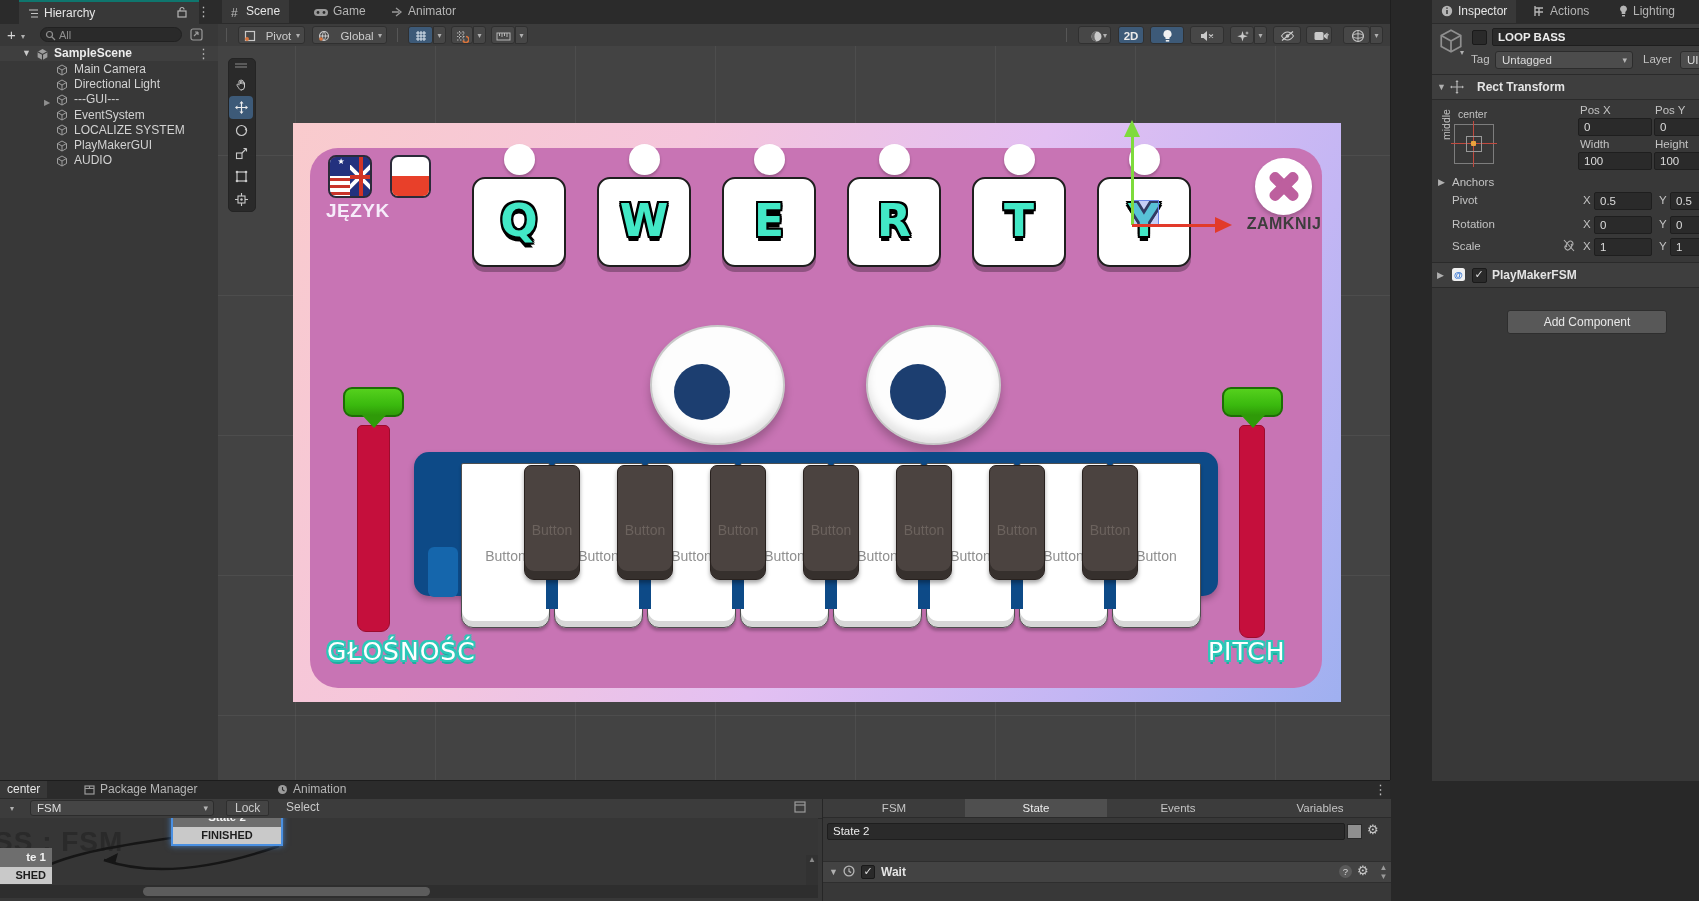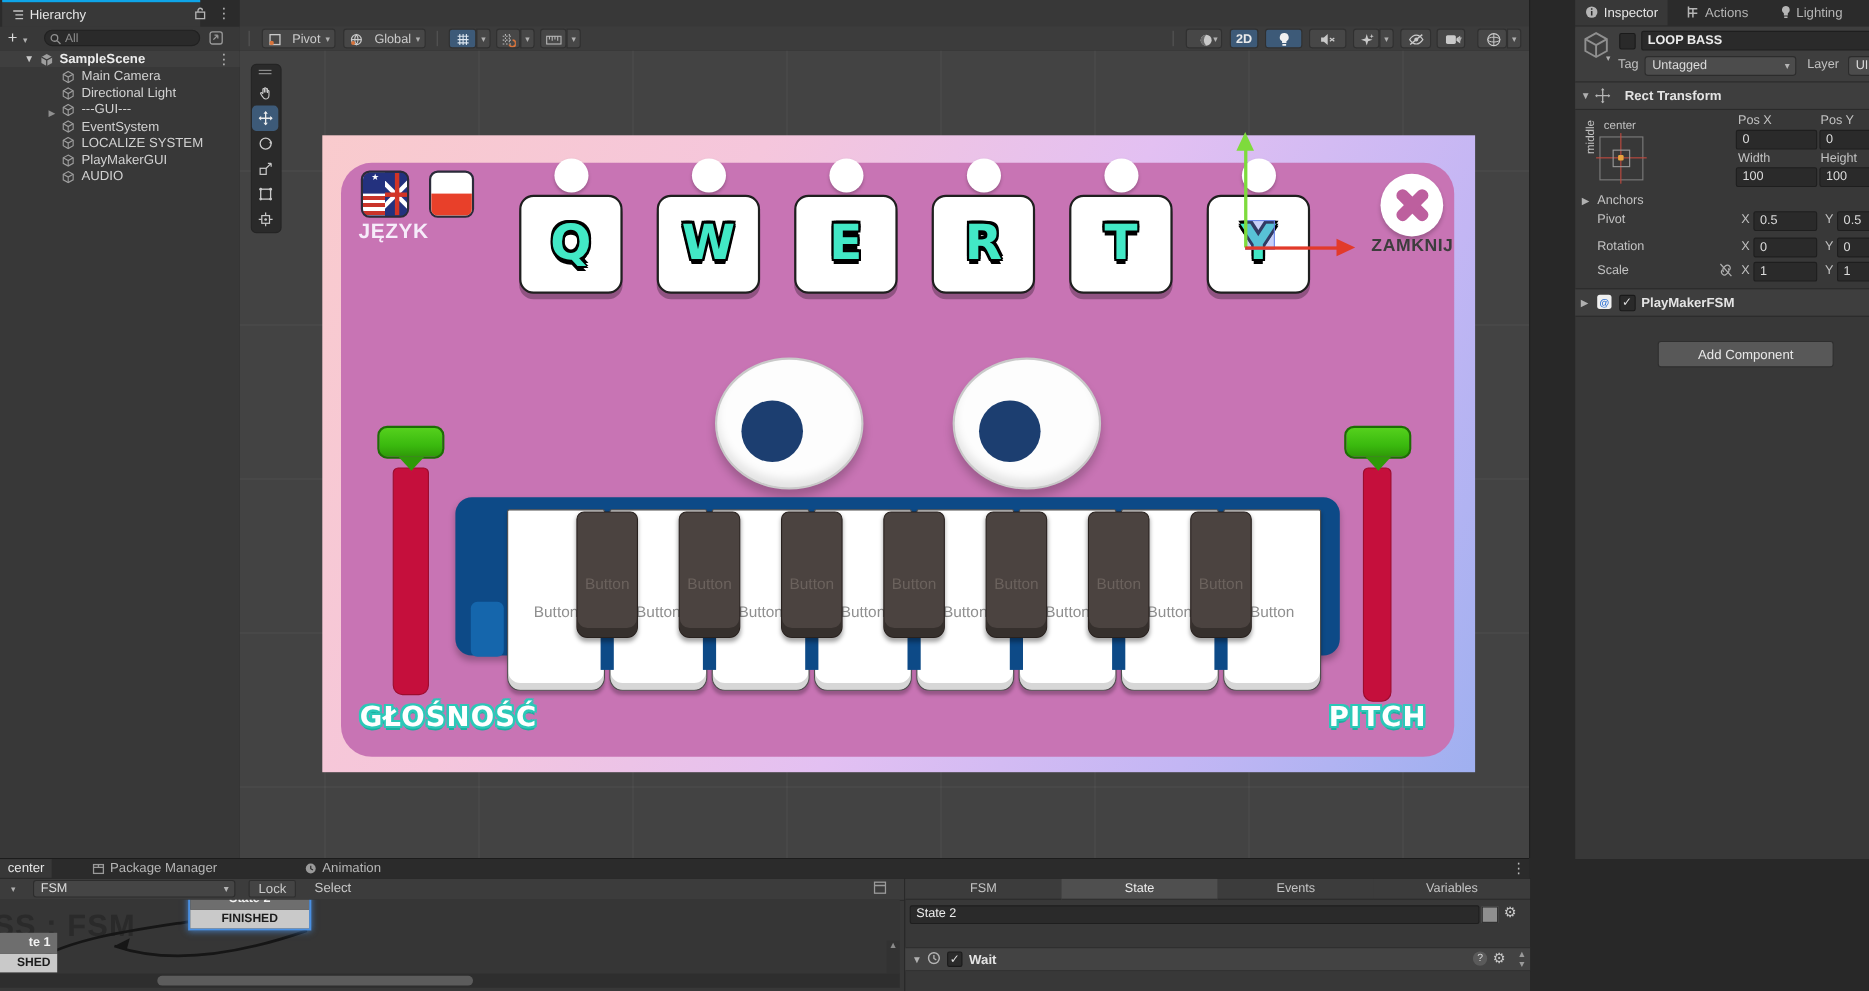--- a/index.html
+++ b/index.html
@@ -23,21 +23,21 @@
   .field{position:absolute;background:#2a2a2a;border:1px solid #1e1e1e;border-radius:2px;color:#dcdcdc;
          font-size:11.5px;height:16px;line-height:16px;padding:0 5px;box-sizing:content-box;white-space:nowrap;overflow:hidden}
   .drop{position:absolute;background:#4c4c4c;border:1px solid #2c2c2c;border-radius:3px;color:#dcdcdc;
         font-size:11.5px;height:16px;line-height:16px;padding:0 6px;box-sizing:content-box;white-space:nowrap;overflow:hidden}
   .drop .arr{position:absolute;right:5px;top:0;color:#b5b5b5;font-size:9px}
   .chk{position:absolute;width:13px;height:13px;background:#2a2a2a;border:1px solid #1a1a1a;border-radius:2px}
   .chk.on::after{content:"\2713";position:absolute;left:1.5px;top:-1px;color:#dfdfdf;font-size:11px}
   svg{display:block}
   
   #hierarchy{left:0;top:0;width:218px;height:780px;border-right:1px solid #1f1f1f}
-  #hier-tab{left:2px;width:162px;border-top:2px solid #0ea5e9}
+  #hier-tab{left:19px;width:162px;border-top:2px solid #0f766e}
   #hier-row2{position:absolute;left:0;top:24px;right:0;height:22px;background:#383838;border-bottom:1px solid #2f2f2f}
   #hier-search{position:absolute;left:40px;top:3px;width:142px;height:15px;background:#2a2a2a;border:1px solid #212121;
                border-radius:9px;color:#8f8f8f;font-size:11px;line-height:15px;padding-left:18px;box-sizing:border-box}
   .hrow{position:absolute;left:0;right:0;height:15px;line-height:15px;font-size:12px;color:#d2d2d2;white-space:nowrap}
   .hrow .icon{position:absolute;top:1.5px}
   
   #scene-panel{left:218px;top:0;width:1172px;height:780px;border-right:1px solid #1f1f1f}
   #scene-toolbar{left:0;top:24px;width:100%;height:22px}
   #scene-view{position:absolute;left:0;top:46px;right:0;bottom:0;background-color:#434343;
       background-image:linear-gradient(rgba(255,255,255,.05) 1px,transparent 1px),
@@ -83,21 +83,21 @@
   .bluetab{position:absolute;top:457px;width:12px;height:29px;background:#0d4a87}
   .bkey{position:absolute;top:342px;width:56px;height:115px;background:#4b4340;border:1px solid #28211e;
         border-radius:7px 7px 10px 10px;box-shadow:inset 0 -8px 0 #36302d,0 3px 4px rgba(0,0,0,.35);box-sizing:border-box}
   .bkey span{position:absolute;left:0;right:0;top:56px;text-align:center;font-size:14px;color:#6b625d}
   
   .track{position:absolute;width:33px;background:#c50f3c;border:1px solid #9c0c2e;border-radius:5px 5px 9px 9px;box-sizing:border-box}
   .handle{position:absolute;width:61px;height:30px;background:linear-gradient(#55d11d,#3ab90e 62%,#2f9a08);
           border:2px solid #1d6d04;border-radius:9px;box-sizing:border-box}
   .handle::after{content:"";position:absolute;left:50%;top:26px;margin-left:-12px;border-left:12px solid transparent;
                  border-right:12px solid transparent;border-top:13px solid #2f9a08}
-  .cartoon{position:absolute;font-family:"DejaVu Sans",sans-serif;font-weight:700;font-size:25px;letter-spacing:1px;color:#ffffff;
+  .cartoon{position:absolute;font-family:"DejaVu Sans",sans-serif;font-weight:400;font-size:25px;letter-spacing:1px;color:#ffffff;
      text-shadow:2px 0 #2cc8b8,-2px 0 #2cc8b8,0 2px #2cc8b8,0 -2px #2cc8b8,2px 2px #2cc8b8,-2px 2px #2cc8b8,2px -2px #2cc8b8,-2px -2px #2cc8b8,0 4px #1fae9f}
   
   #closebtn{position:absolute;left:962px;top:35px;width:57px;height:57px;background:#ffffff;border-radius:50%;
             box-shadow:0 3px 4px rgba(0,0,0,.22)}
   #closebtn i{position:absolute;left:11px;top:23px;width:36px;height:11px;background:#bd5f9e;border-radius:5px;transform:rotate(45deg)}
   #closebtn em{position:absolute;left:11px;top:23px;width:36px;height:11px;background:#bd5f9e;border-radius:5px;transform:rotate(-45deg)}
   #zamknij{position:absolute;left:931px;top:92px;width:120px;text-align:center;font-size:16px;font-weight:bold;color:#3d3d3d;letter-spacing:.5px}
   
   #gizmo{position:absolute;left:0;top:0;width:100%;height:100%;pointer-events:none}
   #gz-y{position:absolute;left:838px;top:12px;width:3px;height:90px;background:#7edb3c}
@@ -250,20 +250,42 @@
               <path d="M6 1l4.5 2.5v5L6 11 1.5 8.5v-5z" fill="none" stroke="#9e9e9e" stroke-width="1"></path>
               <path d="M1.5 3.5L6 6l4.5-2.5M6 6v5" stroke="#9e9e9e" stroke-width="1" fill="none"></path>
             </svg>
           </div>
           <div class="abs" style="left: 74px;">AUDIO</div>
         </div>
       </div>
   </div>
 
   <div id="scene-panel" class="panel">
+    <div class="tabbar">
+      <div class="tab active" style="left:4px">
+        <span class="ticon" style="color:#bdbdbd">#</span>
+        <span>Scene</span>
+      </div>
+      <div class="tab" style="left:87px">
+        <span class="ticon">
+          <svg width="14" height="9" viewBox="0 0 14 9">
+              <rect x="0" y="1" width="14" height="7" rx="3.5" fill="#9a9a9a"></rect>
+              <circle cx="4" cy="4.5" r="1.4" fill="#2b2b2b"></circle>
+              <circle cx="10" cy="4.5" r="1.4" fill="#2b2b2b"></circle>
+            </svg>
+        </span><span>Game</span>
+      </div>
+      <div class="tab" style="left:164px">
+        <span class="ticon">
+          <svg width="12" height="10" viewBox="0 0 12 10">
+              <path d="M1 5h7M5 1l5 4-5 4" stroke="#9a9a9a" stroke-width="1.3" fill="none"></path>
+            </svg>
+        </span><span>Animator</span>
+      </div>
+    </div>
 
     <div id="scene-toolbar" class="toolbar">
       <div class="sep" style="left:8px"></div>
       <div class="tbtn" style="left:20px;width:67px">
         <span style="position:absolute;left:5px;top:3px">
           <svg width="12" height="12" viewBox="0 0 12 12">
               <rect x="1.5" y="1.5" width="9" height="9" fill="none" stroke="#c9c9c9" stroke-width="1.2"></rect>
               <circle cx="3" cy="9" r="2" fill="#d8743c"></circle>
             </svg>
         </span>

